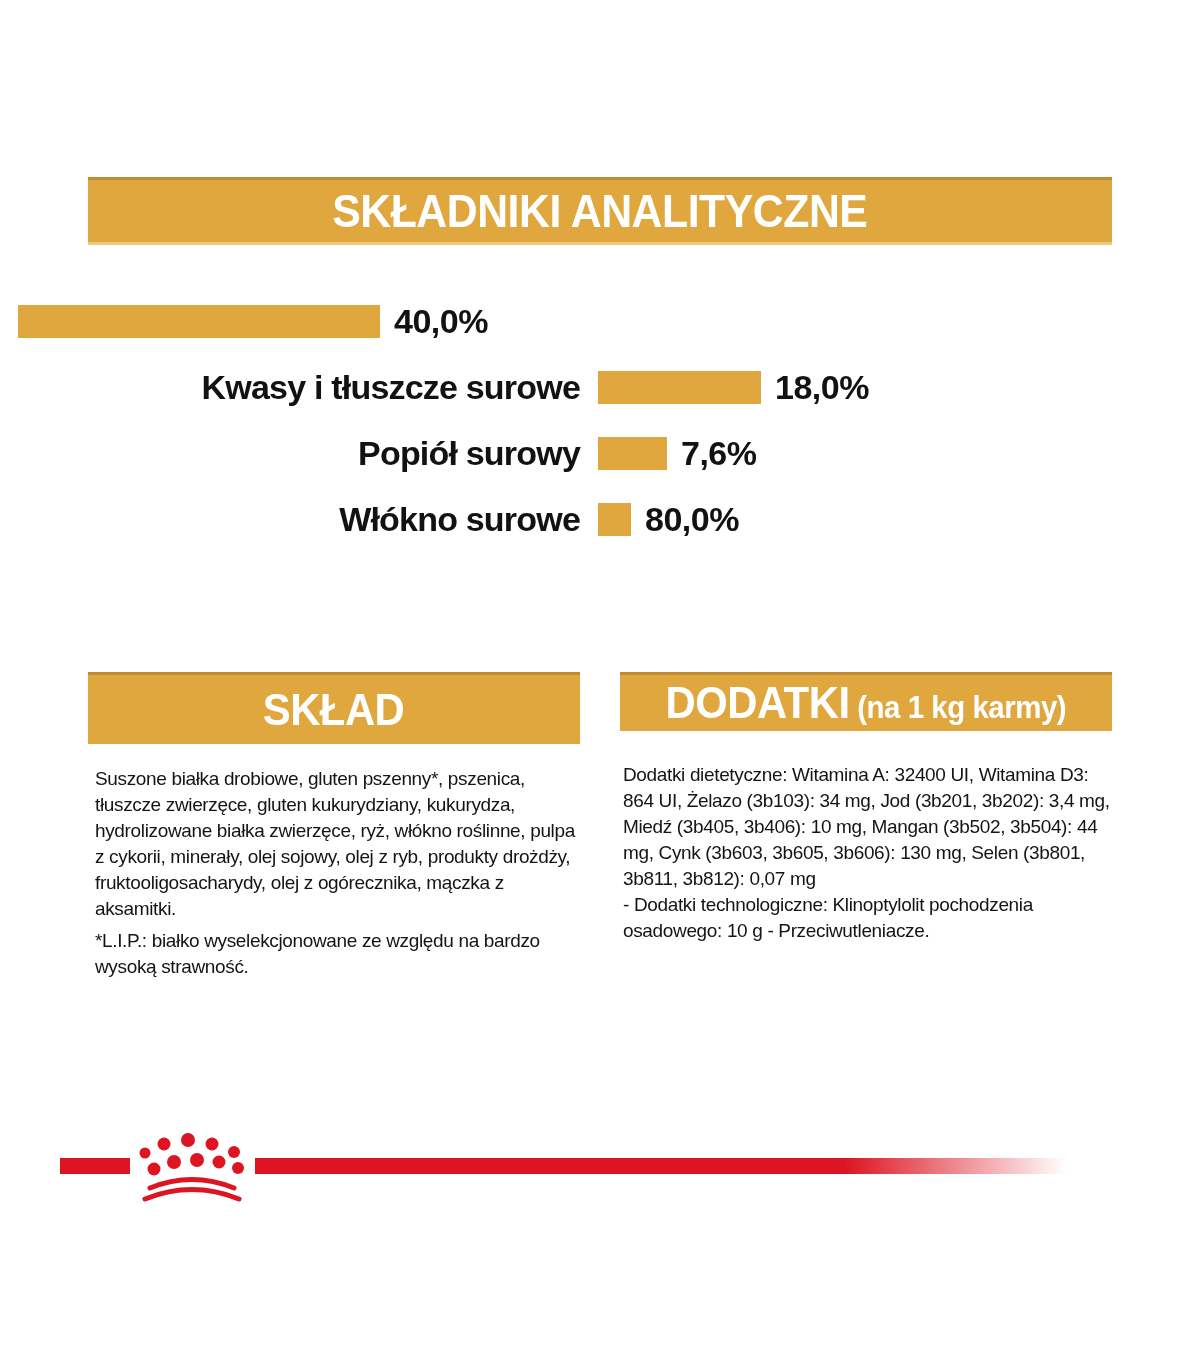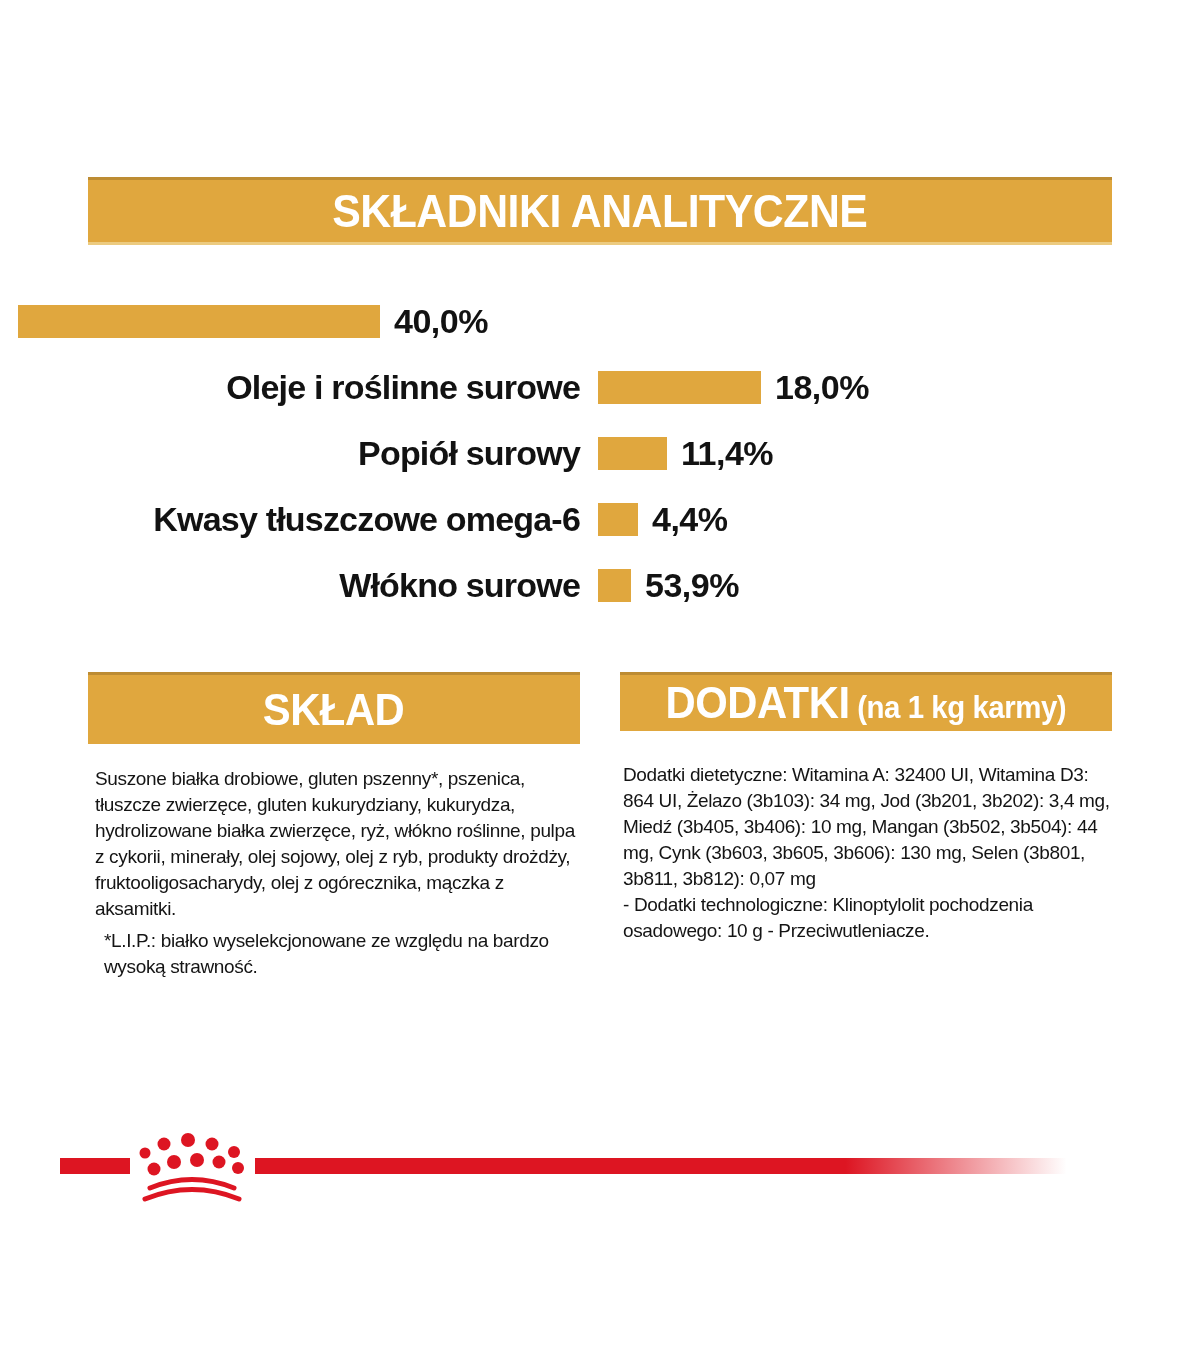--- a/index.html
+++ b/index.html
@@ -53,21 +53,21 @@
     letter-spacing:-0.5px;transform:scaleX(0.95);white-space:nowrap;
   }
   .section-title .suffix{font-size:31px;}
 
   
   .body-text{
     font-size:19px;line-height:26px;letter-spacing:-0.35px;
     color:#141414;
   }
   .sklad-body{left:95px;top:766px;width:487px;}
-  .sklad-footnote{left:104px;top:928px;width:487px;}
+  .sklad-footnote{left:95px;top:928px;width:487px;}
   .dodatki-body{left:623px;top:762px;width:492px;}
   .dodatki-body p{margin:0;}
 
   
   .red-line-left{
     left:60px;top:1158px;width:70px;height:16px;
     background:#DD1522;
   }
   .red-line-right{
     left:255px;top:1158px;width:820px;height:16px;
@@ -83,46 +83,39 @@
 </div>
 
 <div class="abs chart">
   <div class="chart-row">
     <div class="bar-wrap">
         <div class="bar" style="width: 362px; background: rgb(224, 167, 62);"></div>
       </div>
     <div class="chart-value">40,0%</div>
   </div>
   <div class="chart-row">
-    <div class="chart-label">Oleje i roślinne surowe</div>
+    <div class="chart-label">Kwasy i tłuszcze surowe</div>
     <div class="bar-wrap">
         <div class="bar" style="width: 163px; background: rgb(224, 167, 62);"></div>
       </div>
     <div class="chart-value">18,0%</div>
   </div>
   <div class="chart-row">
     <div class="chart-label">Popiół surowy</div>
     <div class="bar-wrap">
         <div class="bar" style="width: 69px; background: rgb(224, 167, 62);"></div>
       </div>
-    <div class="chart-value">11,4%</div>
-  </div>
-  <div class="chart-row">
-    <div class="chart-label">Kwasy tłuszczowe omega-6</div>
-    <div class="bar-wrap">
-        <div class="bar" style="width: 40px; background: rgb(224, 167, 62);"></div>
-      </div>
-    <div class="chart-value">4,4%</div>
+    <div class="chart-value">7,6%</div>
   </div>
   <div class="chart-row">
     <div class="chart-label">Włókno surowe</div>
     <div class="bar-wrap">
         <div class="bar" style="width: 33px; background: rgb(224, 167, 62);"></div>
       </div>
-    <div class="chart-value">53,9%</div>
+    <div class="chart-value">80,0%</div>
   </div>
 </div>
 
 <div class="abs gold-box section-header-left">
   <span class="section-title">SKŁAD</span>
 </div>
 <div class="abs gold-box section-header-right">
   <span class="section-title"><span>DODATKI</span><span class="suffix"> (na 1 kg karmy)</span></span>
 </div>
 

